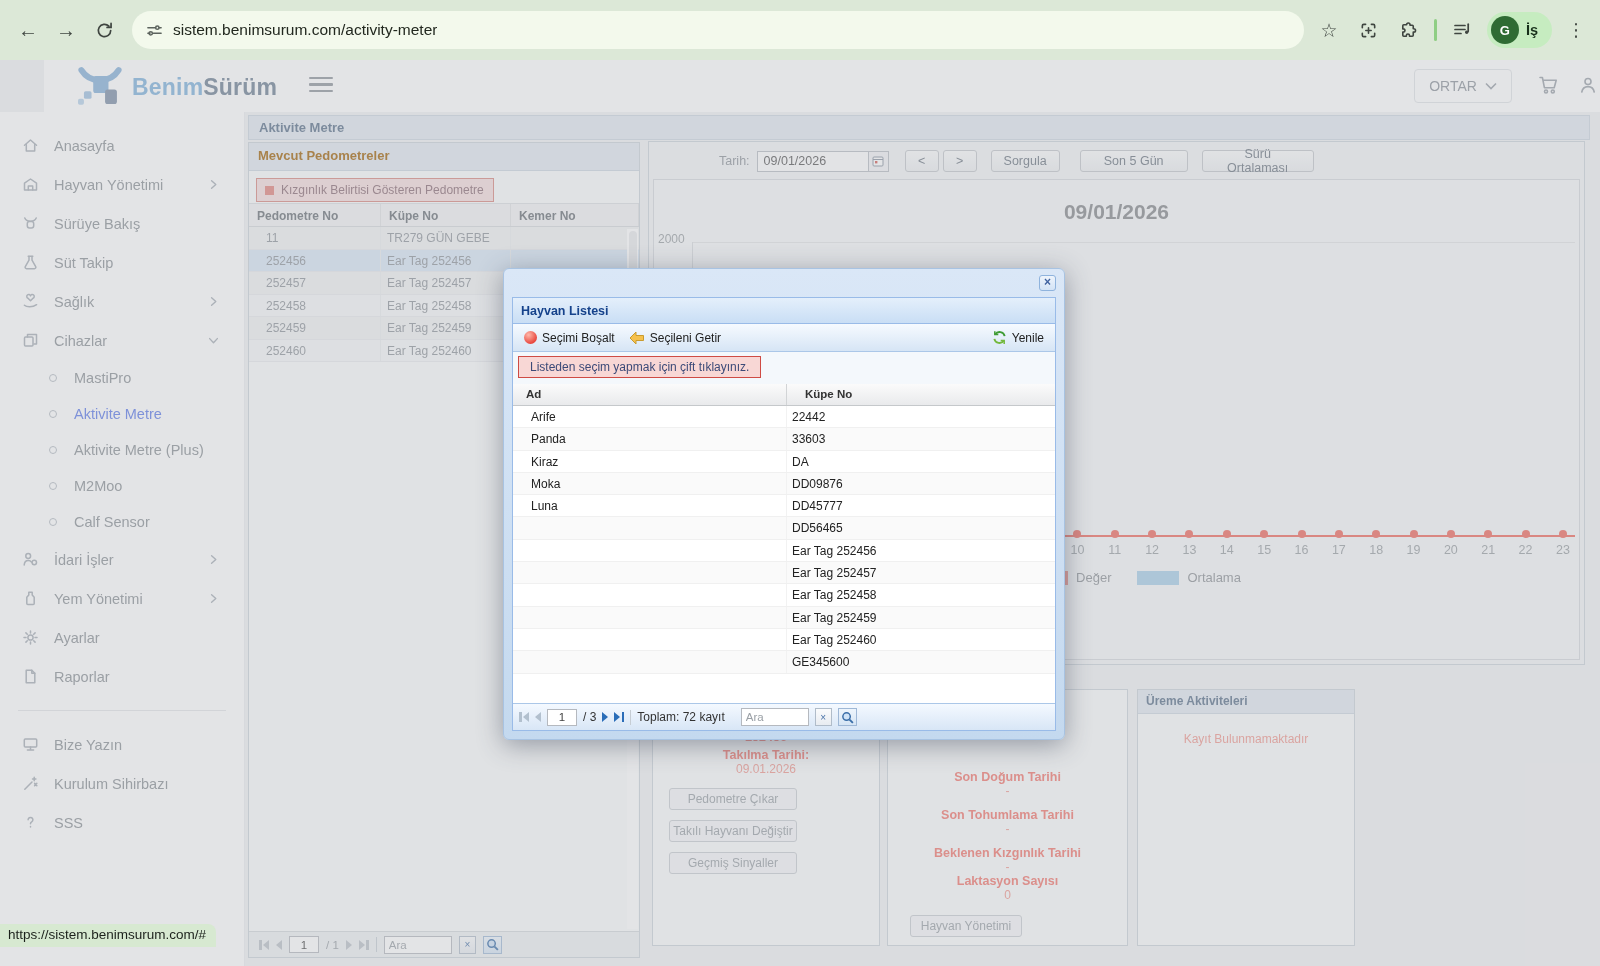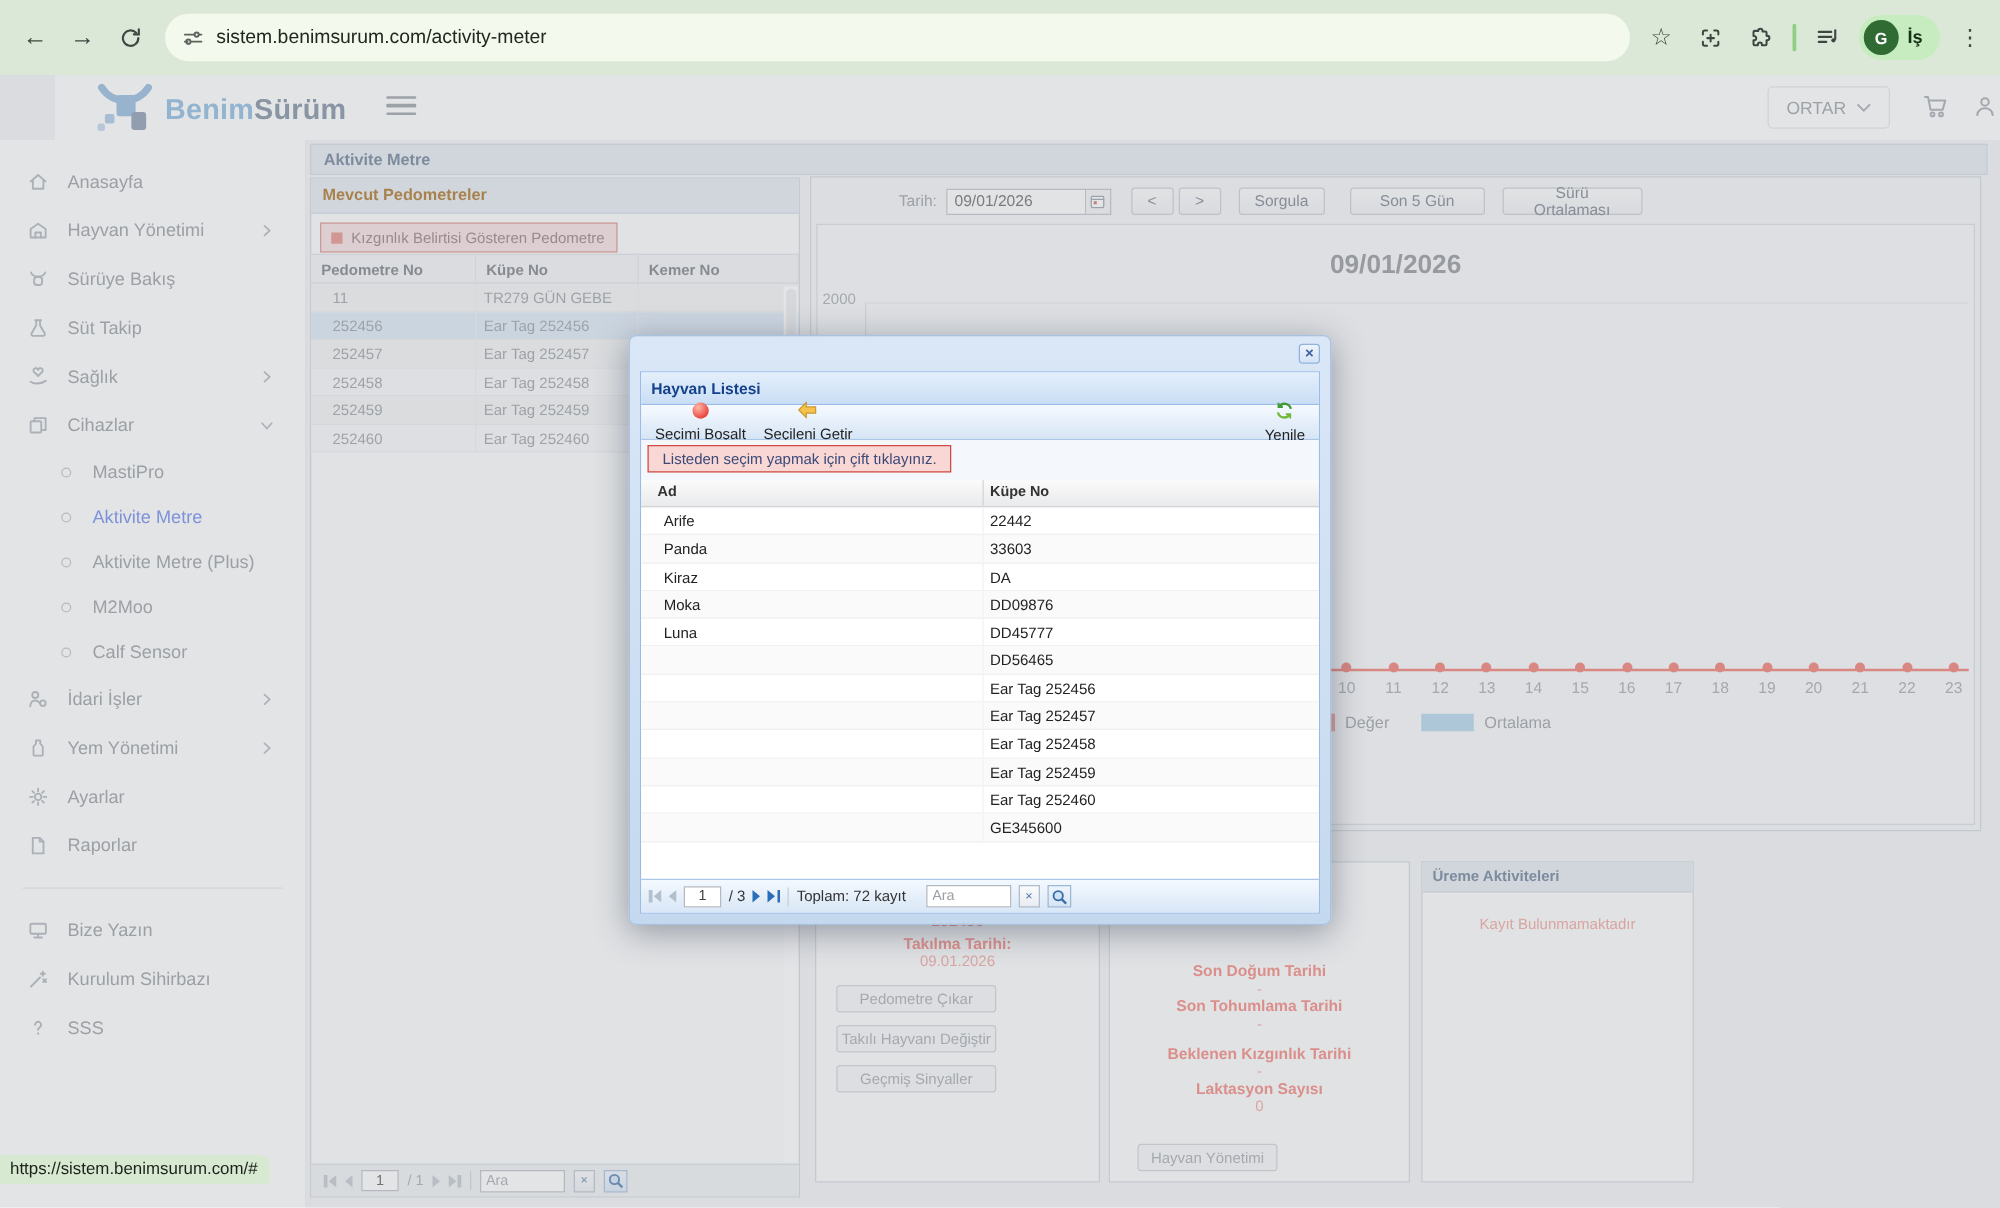--- a/index.html
+++ b/index.html
@@ -107,25 +107,25 @@
   .redv { color:#f0988f; font-size:12px; text-align:center; }
   .bp-btn { display:block; margin:0 0 0 16px; width:128px; height:22px; border:1px solid #c9cdd2; background:#f5f6f8; border-radius:3px; color:#9aa0a6; font-size:12px; font-family:"Liberation Sans",sans-serif; cursor:pointer; }
   .bp3-h { height:24px; background:#e2e9f1; border-bottom:1px solid #cdd7e0; color:#5a7089; font-weight:bold; font-size:12px; padding:4px 8px; }
 
   
   .modal { position:absolute; left:503px; top:208px; width:562px; height:472px; background:linear-gradient(#dae7f7,#c4d9ef); border:1px solid #a8c3e2; border-radius:6px; box-shadow:0 5px 26px rgba(55,65,85,.45); z-index:60; padding:28px 8px 8px; }
   .m-close { position:absolute; top:6px; right:8px; width:17px; height:16px; border:1px solid #8fb3dd; border-radius:3px; background:linear-gradient(#eef4fc,#d3e3f6); color:#3f62a0; font-size:12px; font-weight:bold; line-height:13px; text-align:center; cursor:pointer; }
   .m-inner { width:100%; height:100%; background:#fff; border:1px solid #99bbe8; display:flex; flex-direction:column; }
   .m-title { height:26px; flex:none; background:linear-gradient(#e4effb,#c9def5); border-bottom:1px solid #99bbe8; color:#15428b; font-weight:bold; font-size:12.5px; padding:6px 8px; }
   .m-toolbar { height:28px; flex:none; background:linear-gradient(#f6faff,#d6e5f5); border-bottom:1px solid #abc7e8; display:flex; align-items:center; gap:4px; padding:0 6px; font-size:12px; color:#222; }
-  .tbtn { display:flex; align-items:center; gap:5px; padding:2px 5px; border-radius:3px; cursor:pointer;flex-direction:column; }
+  .tbtn { display:flex; align-items:center; gap:5px; padding:2px 5px; border-radius:3px; cursor:pointer; }
   .sphere { width:13px; height:13px; border-radius:50%; background:radial-gradient(circle at 35% 30%, #ffb8aa, #e8453c 72%); }
   .m-noticebar { height:32px; flex:none; background:#f4f8fc; padding:4px 0 0 5px; }
   .m-notice { display:inline-block; border:1px solid #cf4b44; background:#f8d7d5; color:#3c4a78; font-size:12px; padding:3px 11px; }
-  .m-grid-h { height:22px; flex:none; display:flex; background:linear-gradient(#fbfbfb,#e9eaec); border-bottom:1px solid #c5c8cb; font-weight:bold; font-size:11.5px; color:#333; }
+  .m-grid-h { height:22px; flex:none; display:flex; background:linear-gradient(#fbfbfb,#e9eaec); border-bottom:1px solid #c5c8cb; font-weight:bold; font-size:11.5px; color:#333;gap:13px; }
   .mc1 { width:274px; flex:none; } .mc2 { flex:1; }
   .m-grid-h .mc1 { padding:4px 0 0 13px; border-right:1px solid #d2d4d6; }
   .m-grid-h .mc2 { padding:4px 0 0 5px; }
   .m-rows { flex:1; overflow:hidden; background:#fff; }
   .m-row { height:22.3px; display:flex; font-size:12px; color:#222; border-bottom:1px solid #f0f0f0; cursor:pointer; }
   .m-row:nth-child(even) { background:#fafafa; }
   .m-row .mc1 { padding:4px 0 0 18px; border-right:1px solid #f2f2f2; }
   .m-row .mc2 { padding:4px 0 0 5px; }
   .m-row.selected { background:#dfe8f6; border-top:1px dotted #7aa2d6; border-bottom:1px dotted #7aa2d6; }
   .m-paging { height:27px; flex:none; background:linear-gradient(#f4f9ff,#d8e6f6); border-top:1px solid #abc7e8; display:flex; align-items:center; gap:6px; padding:0 6px; font-size:12px; color:#333; }
@@ -610,21 +610,21 @@
       <div id="device-buttons" style="margin-top:12px;">
           <button class="bp-btn" style="margin-bottom: 10px;">Pedometre Çıkar</button>
           <button class="bp-btn" style="margin-bottom: 10px;">Takılı Hayvanı Değiştir</button>
           <button class="bp-btn" style="margin-bottom: 10px;">Geçmiş Sinyaller</button>
         </div>
     </div>
     <div class="bpanel bp2">
       <div id="animal-fields" style="margin-top:80px;">
           <div class="redb" style="margin-top: 10px;">Son Doğum Tarihi</div>
           <div class="redv">-</div>
-          <div class="redb" style="">Son Tohumlama Tarihi</div>
+          <div class="redb" style="margin-top: 10px;">Son Tohumlama Tarihi</div>
           <div class="redv">-</div>
           <div class="redb" style="margin-top: 10px;">Beklenen Kızgınlık Tarihi</div>
           <div class="redv">-</div>
           <div class="redb" style="">Laktasyon Sayısı</div>
           <div class="redv">0</div>
         </div>
       <button class="bp-btn" style="position:absolute;left:6px;bottom:8px;width:112px;">Hayvan Yönetimi</button>
     </div>
     <div class="bpanel bp3">
       <div class="bp3-h">Üreme Aktiviteleri</div>

